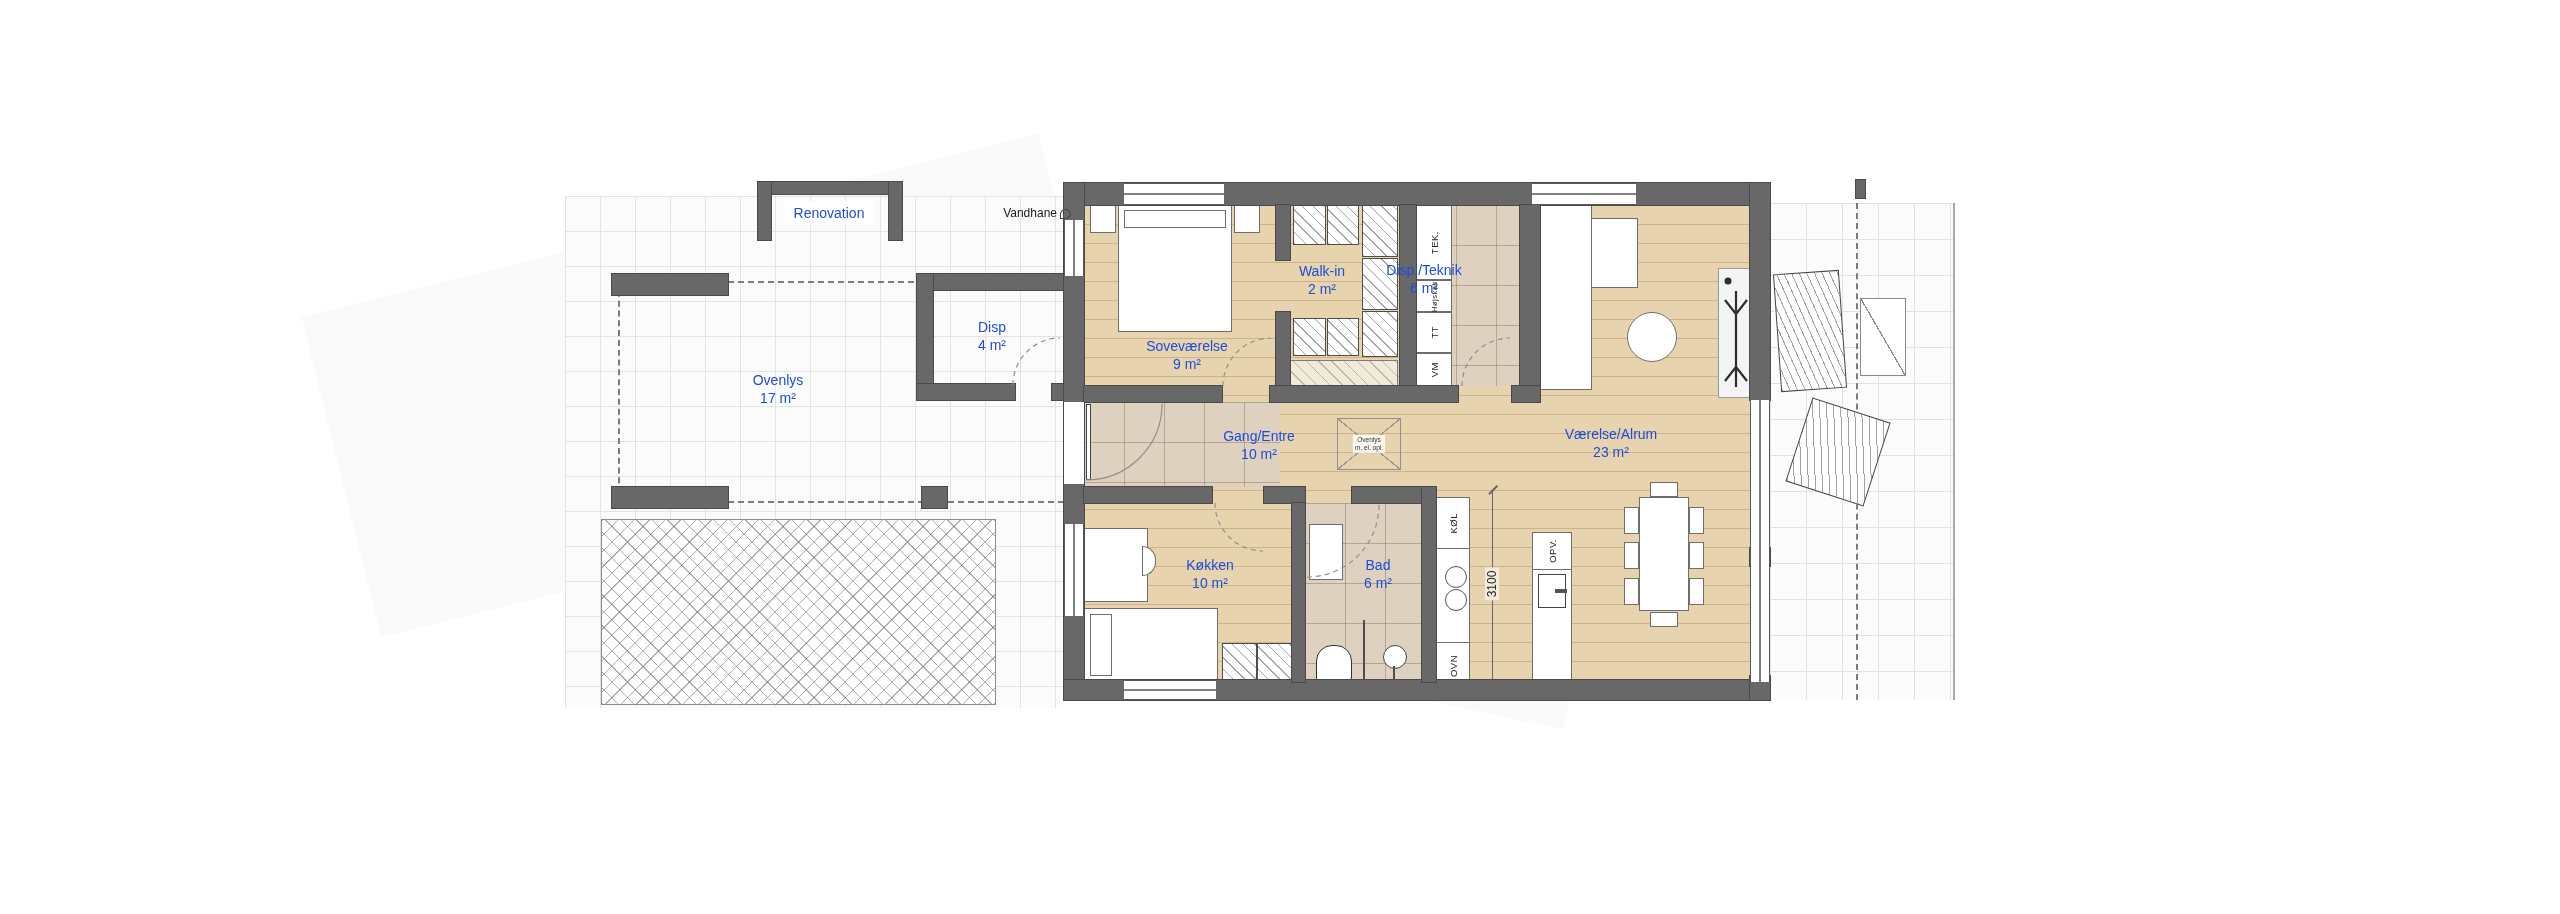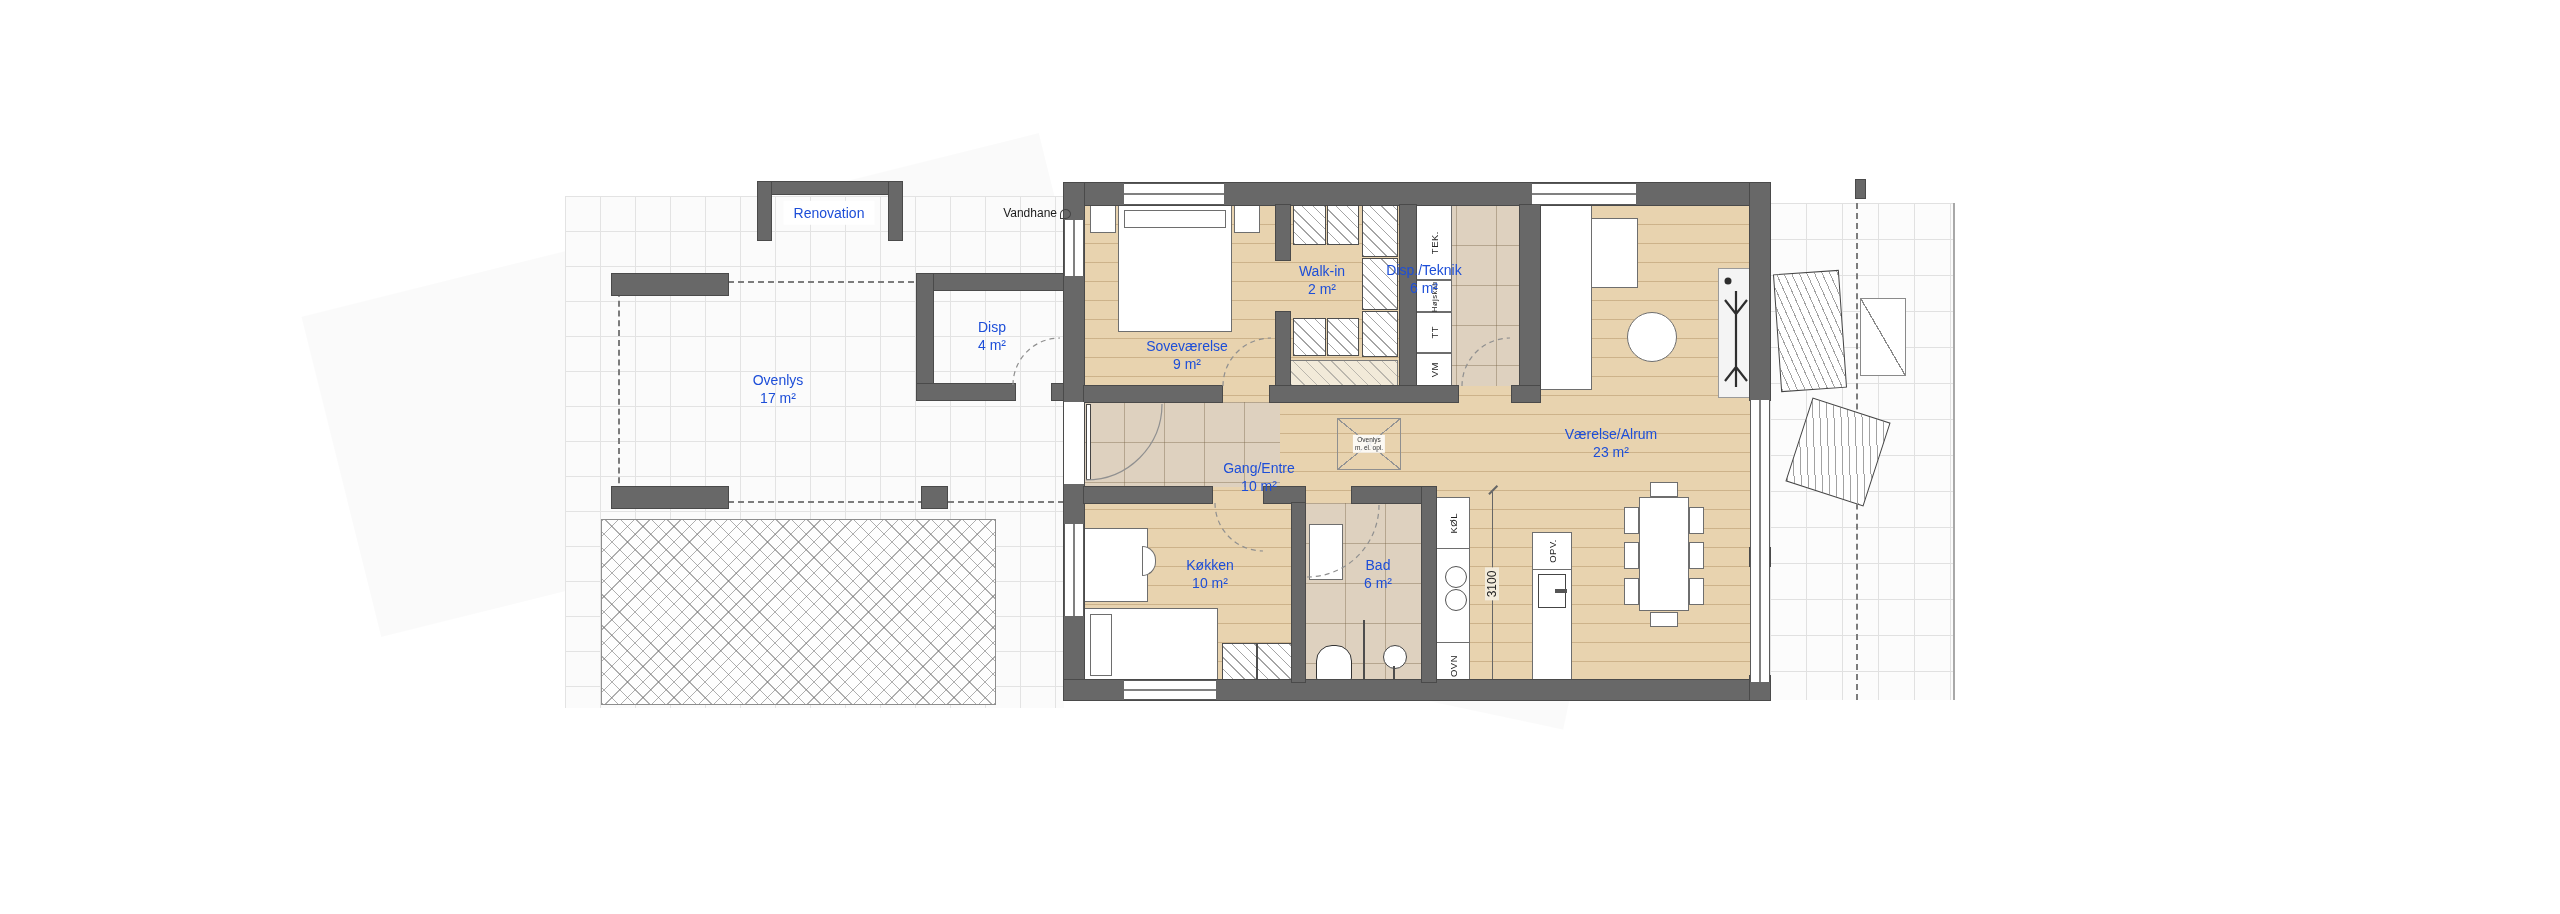--- a/index.html
+++ b/index.html
@@ -183,21 +183,21 @@
   <div class="furn" style="left:1086px;top:404px;width:5px;height:76px;border-color:#444;"></div>
   <svg class="arc" style="left:1086px;top:404px;" width="76" height="76">
     <path d="M76 0 A76 76 0 0 1 0 76" fill="none" stroke="#909090" stroke-width="1.2"></path>
   </svg>
   <div class="sky" style="left:1337px;top:418px;width:64px;height:52px;">
     <div class="skytxt">
       <div>Ovenlys</div>
       <div>m. el. opl.</div>
     </div>
   </div>
-  <div class="roomlbl" style="left:1259px;top:445px;margin-top:32px;">
+  <div class="roomlbl" style="left:1259px;top:445px;">
     <div>Gang/Entre</div>
     <div>10 m²</div>
   </div>
 
   <div class="furn" style="left:1084px;top:528px;width:64px;height:74px;"></div>
   <div class="furn" style="left:1142px;top:546px;width:14px;height:30px;border-radius:0 14px 14px 0;"></div>
   <div class="furn" style="left:1084px;top:608px;width:134px;height:74px;"></div>
   <div class="furn" style="left:1090px;top:614px;width:22px;height:62px;"></div>
   <div class="hatch" style="left:1222px;top:643px;width:35px;height:39px;"></div>
   <div class="hatch" style="left:1257px;top:643px;width:35px;height:39px;"></div>

